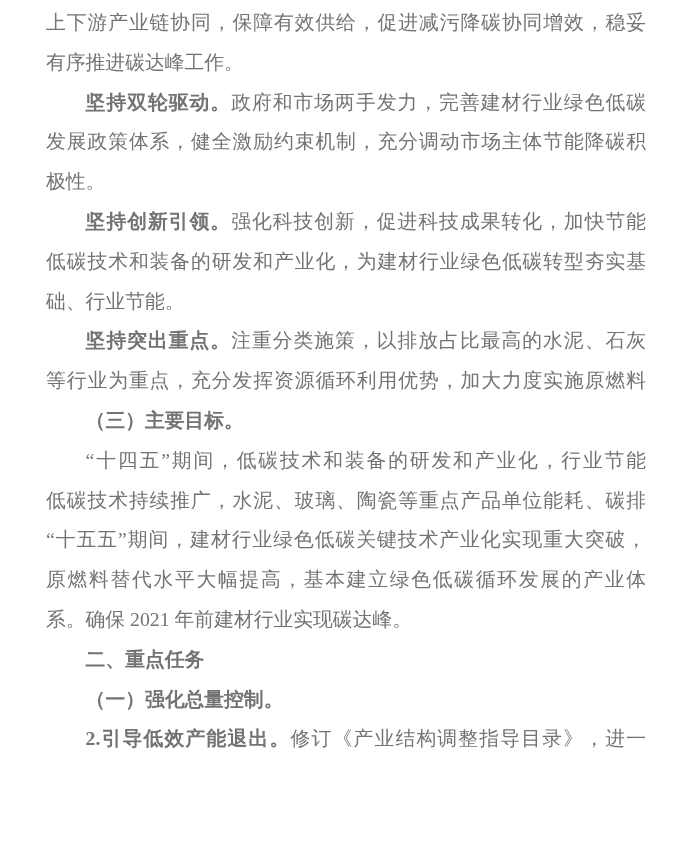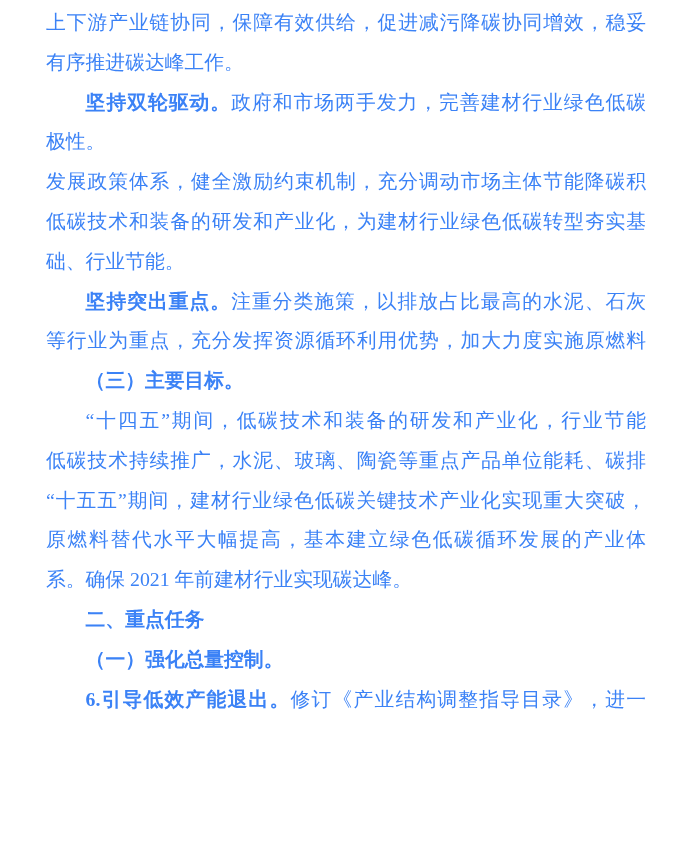--- a/index.html
+++ b/index.html
@@ -11,21 +11,21 @@
     width: 691px;
     height: 865px;
     overflow: hidden;
   }
   .page {
     box-sizing: border-box;
     width: 691px;
     height: 652px;
     padding: 3px 45px 17px 46px;
     background: #ffffff;
-    color: #3b82f6;
+    color: #737373;
     font-family: "Liberation Serif", "DejaVu Serif", serif;
     font-size: 19.8px;
   }
   .para { margin: 0; }
   .line {
     height: 39.8px;
     line-height: 39.8px;
     overflow: visible;
   }
   
@@ -49,25 +49,26 @@
 
 <div class="page">
 
   <div class="para">
     <div class="line just"><span class="txt">上下游产业链协同，保障有效供给，促进减污降碳协同增效，稳妥</span></div>
     <div class="line"><span class="txt">有序推进碳达峰工作。</span></div>
   </div>
 
   <div class="para">
     <div class="line just ind"><span class="lead">坚持双轮驱动。</span><span class="txt">政府和市场两手发力，完善建材行业绿色低碳</span></div>
+    <div class="line just"><span class="txt">发展政策体系，健全激励约束机制，充分调动市场主体节能降碳积</span></div>
     <div class="line"><span class="txt">极性。</span></div>
-    <div class="line just"><span class="txt">发展政策体系，健全激励约束机制，充分调动市场主体节能降碳积</span></div>
   </div>
 
   <div class="para">
+    <div class="line just ind"><span class="lead">坚持创新引领。</span><span class="txt">强化科技创新，促进科技成果转化，加快节能</span></div>
     <div class="line just"><span class="txt">低碳技术和装备的研发和产业化，为建材行业绿色低碳转型夯实基</span></div>
     <div class="line"><span class="txt">础、行业节能。</span></div>
   </div>
 
   <div class="para">
     <div class="line just ind"><span class="lead">坚持突出重点。</span><span class="txt">注重分类施策，以排放占比最高的水泥、石灰</span></div>
     <div class="line just"><span class="txt">等行业为重点，充分发挥资源循环利用优势，加大力度实施原燃料</span></div>
   </div>
 
   <div class="para">
@@ -84,16 +85,16 @@
 
   <div class="para">
     <div class="line ind"><span class="hei">二、重点任务</span></div>
   </div>
 
   <div class="para">
     <div class="line ind"><span class="lead">（一）强化总量控制。</span></div>
   </div>
 
   <div class="para">
-    <div class="line just ind"><span class="lead">6.引导低效产能退出。</span><span class="txt">修订《产业结构调整指导目录》，进一</span></div>
+    <div class="line just ind"><span class="lead">2.引导低效产能退出。</span><span class="txt">修订《产业结构调整指导目录》，进一</span></div>
   </div>
 
 </div>
 
 </body></html>

